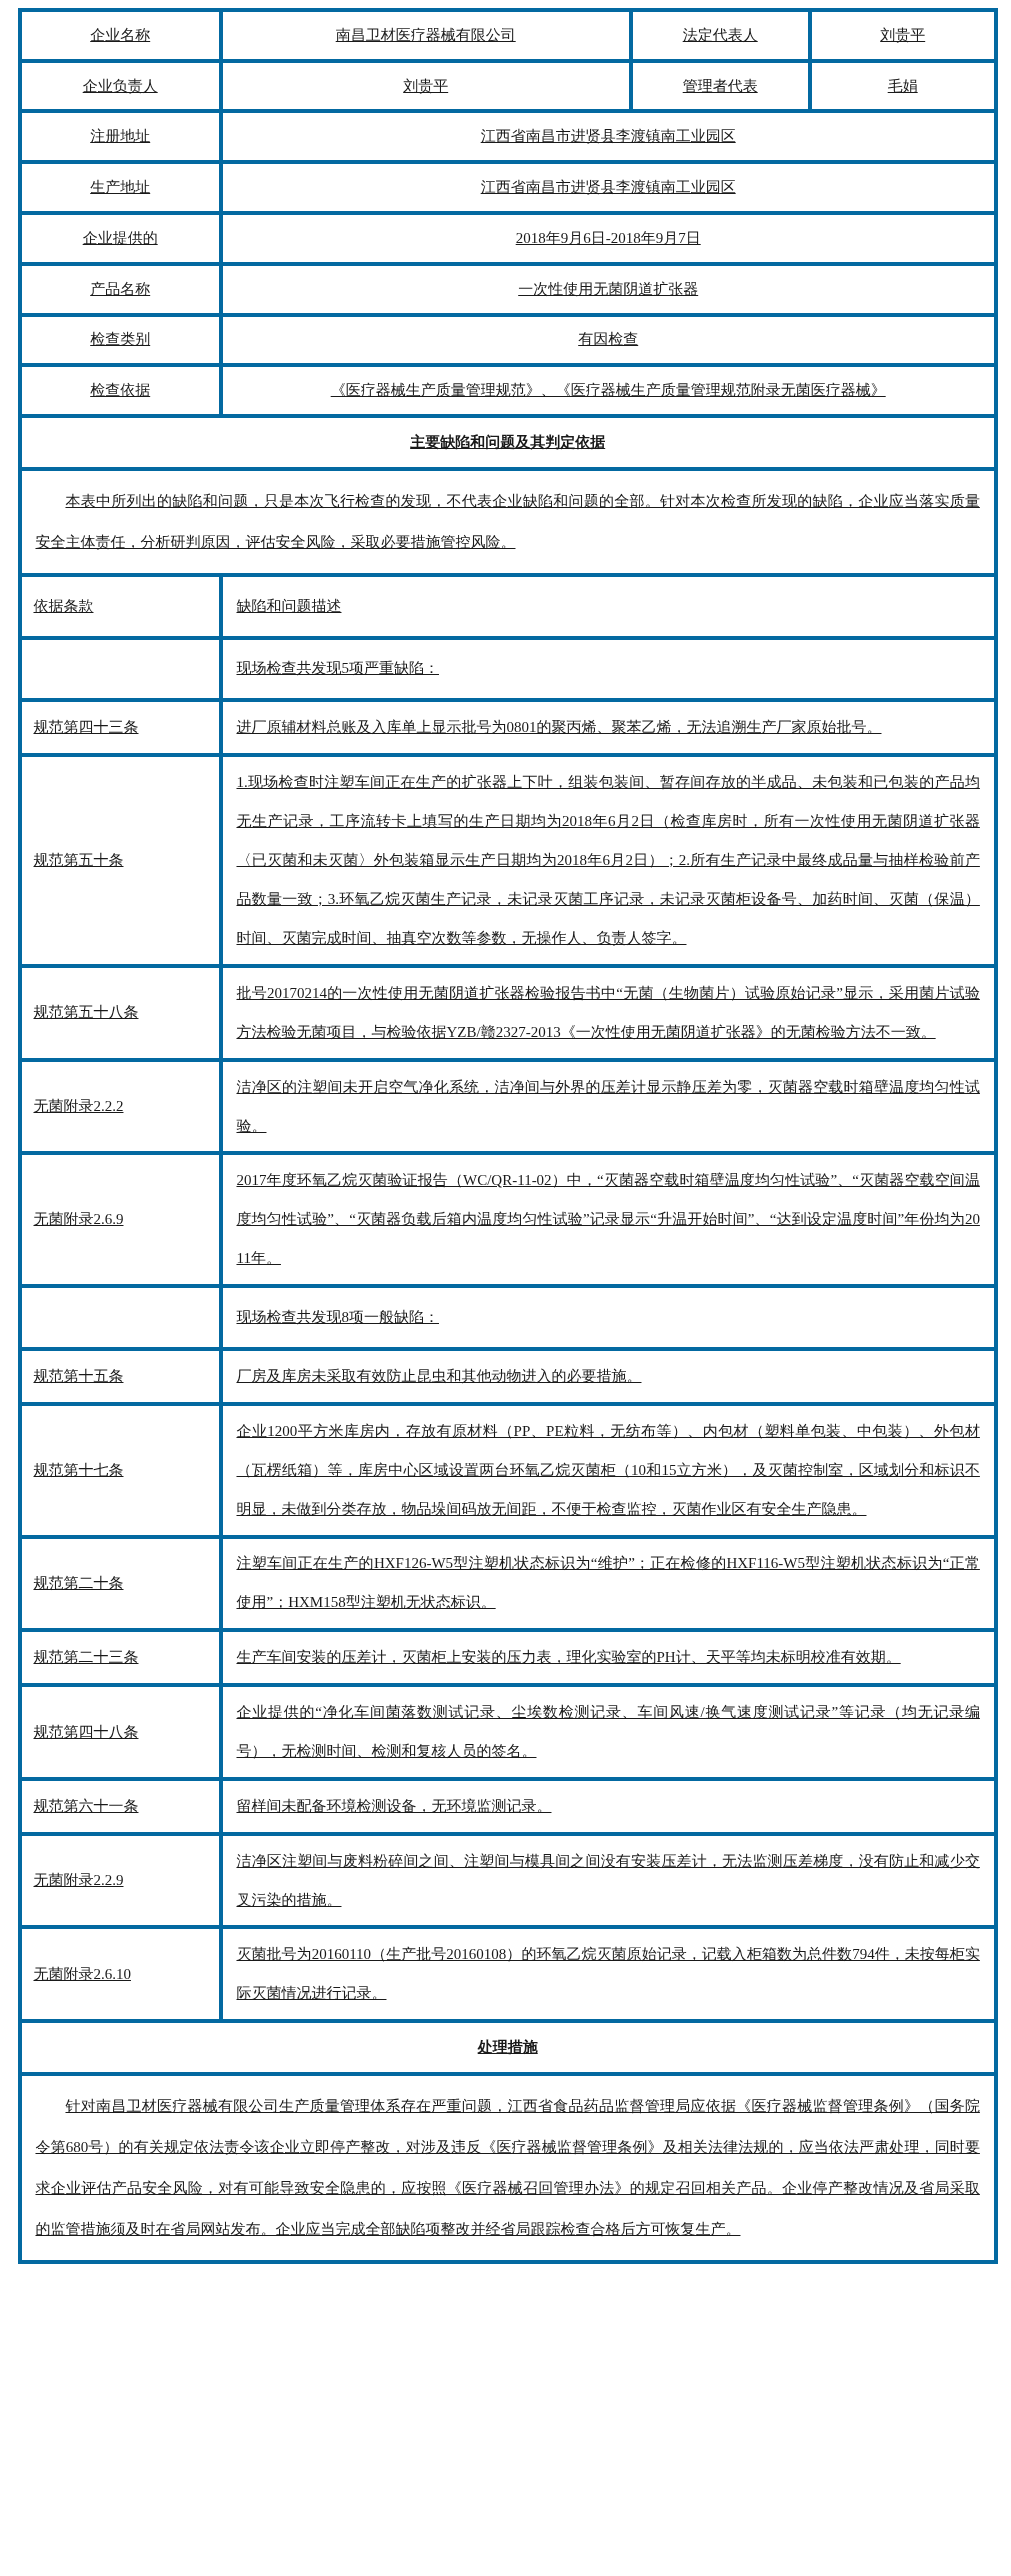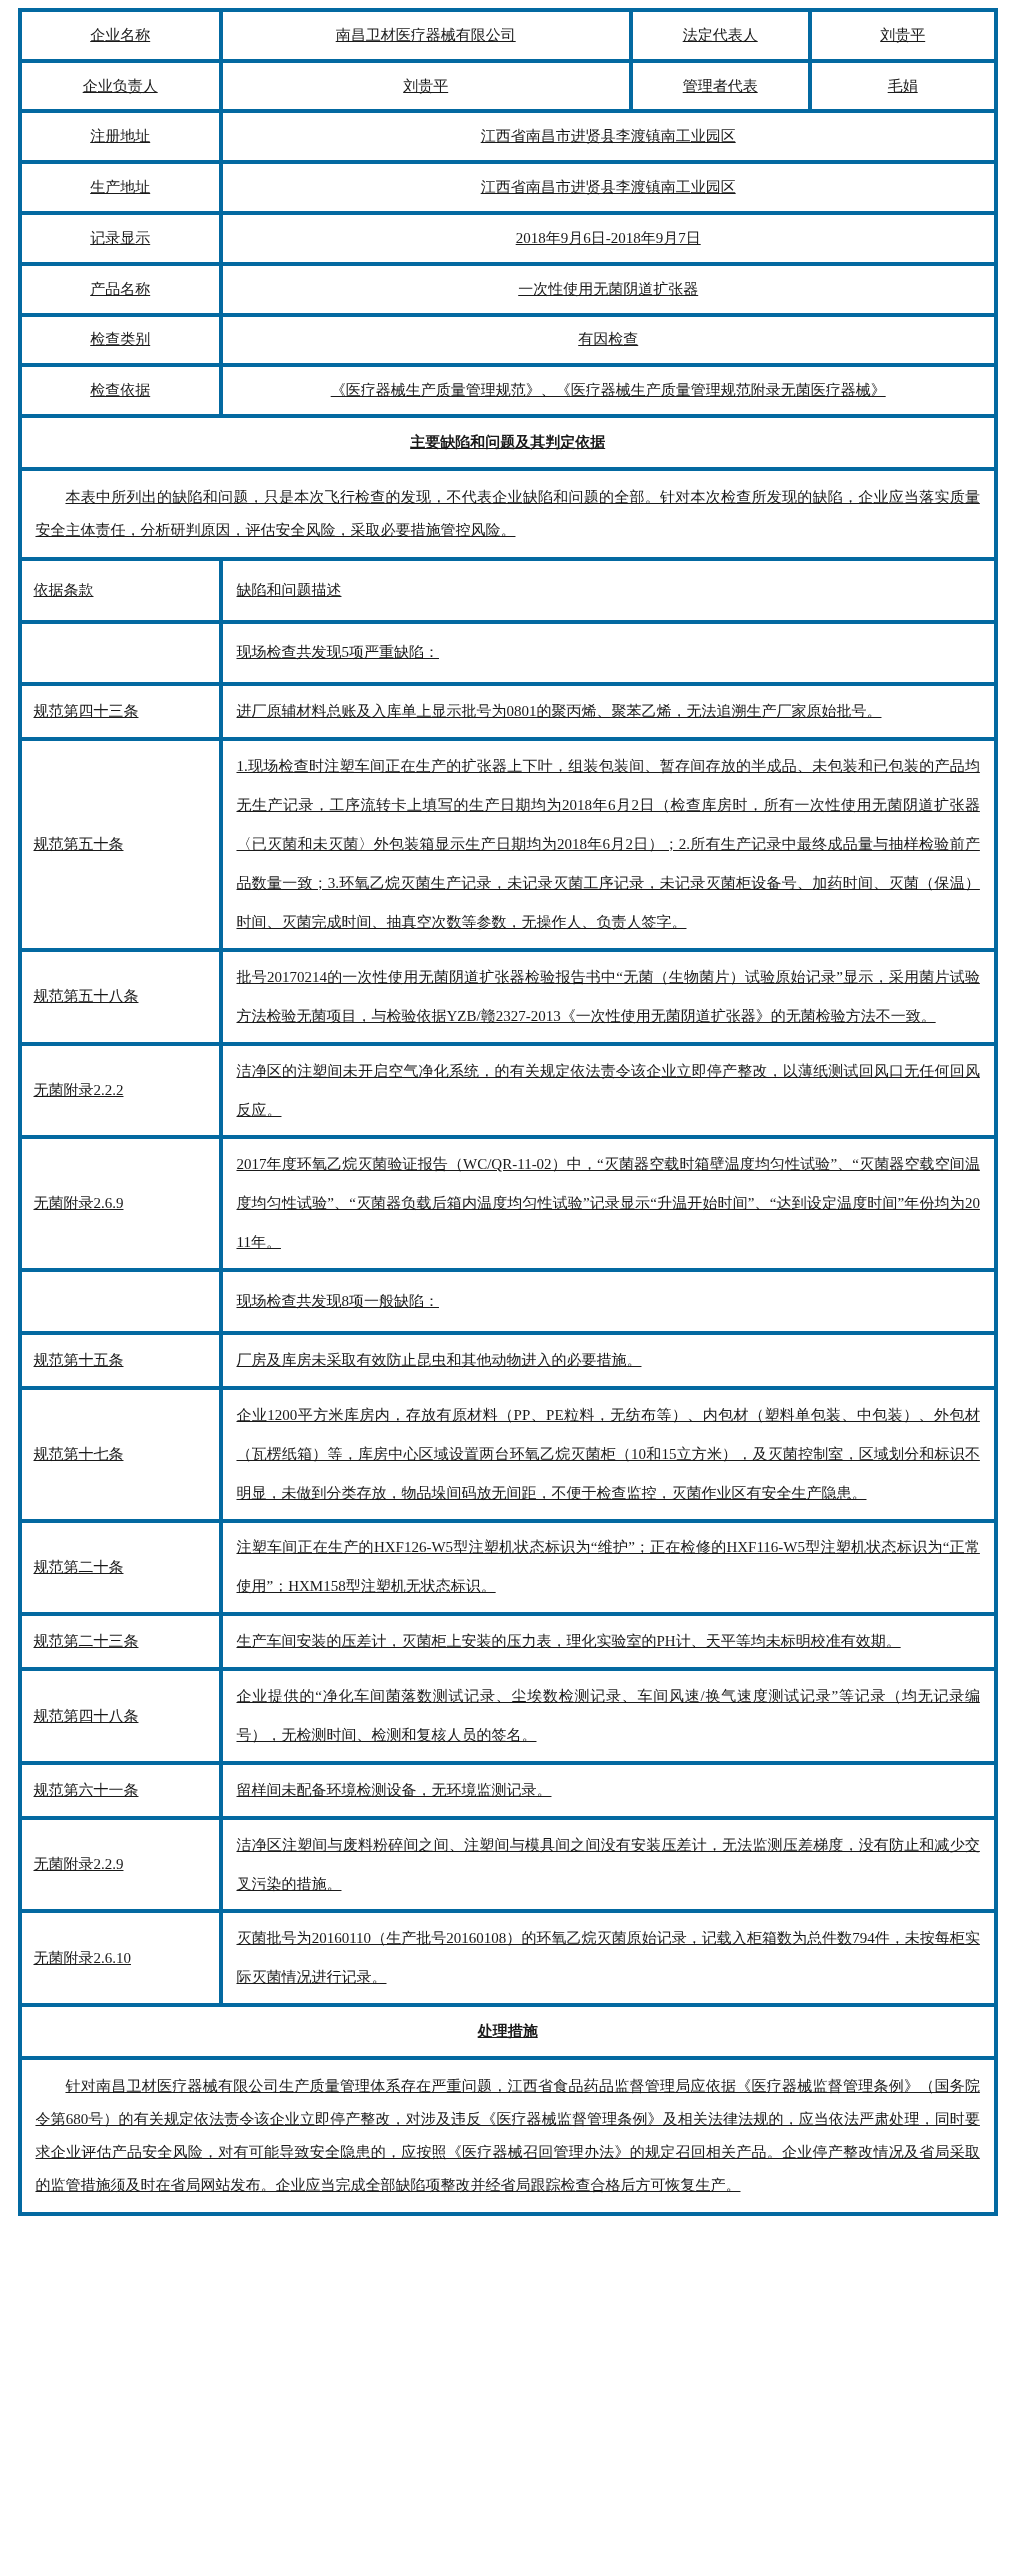--- a/index.html
+++ b/index.html
@@ -45,21 +45,21 @@
     font-weight: bold;
     font-size: 21.6px;
     height: 45px;
     padding: 2px 7px;
   }
   
   .t-para {
     text-align: justify;
     text-justify: inter-ideograph;
     padding: 9.8px 13.8px;
-    line-height: 33px;
+    line-height: 41px;
     text-indent: 2em;
   }
   
   .d-clause {
     text-align: left;
     padding: 5.9px 5.9px 5.9px 11.8px;
   }
   .d-desc {
     text-align: justify;
     text-justify: inter-ideograph;
@@ -98,21 +98,21 @@
 
       <tr>
         <td class="c-lab">注册地址</td>
         <td class="c-val" colspan="3">江西省南昌市进贤县李渡镇南工业园区</td>
       </tr>
       <tr>
         <td class="c-lab">生产地址</td>
         <td class="c-val" colspan="3">江西省南昌市进贤县李渡镇南工业园区</td>
       </tr>
       <tr>
-        <td class="c-lab">记录显示</td>
+        <td class="c-lab">企业提供的</td>
         <td class="c-val" colspan="3">2018年9月6日-2018年9月7日</td>
       </tr>
       <tr>
         <td class="c-lab">产品名称</td>
         <td class="c-val" colspan="3">一次性使用无菌阴道扩张器</td>
       </tr>
       <tr>
         <td class="c-lab">检查类别</td>
         <td class="c-val" colspan="3">有因检查</td>
       </tr>
@@ -143,21 +143,21 @@
       <tr>
         <td class="d-clause">规范第五十条</td>
         <td class="d-desc" colspan="3">1.现场检查时注塑车间正在生产的扩张器上下叶，组装包装间、暂存间存放的半成品、未包装和已包装的产品均无生产记录，工序流转卡上填写的生产日期均为2018年6月2日（检查库房时，所有一次性使用无菌阴道扩张器〈已灭菌和未灭菌〉外包装箱显示生产日期均为2018年6月2日）；2.所有生产记录中最终成品量与抽样检验前产品数量一致；3.环氧乙烷灭菌生产记录，未记录灭菌工序记录，未记录灭菌柜设备号、加药时间、灭菌（保温）时间、灭菌完成时间、抽真空次数等参数，无操作人、负责人签字。</td>
       </tr>
       <tr>
         <td class="d-clause">规范第五十八条</td>
         <td class="d-desc" colspan="3">批号20170214的一次性使用无菌阴道扩张器检验报告书中“无菌（生物菌片）试验原始记录”显示，采用菌片试验方法检验无菌项目，与检验依据YZB/赣2327-2013《一次性使用无菌阴道扩张器》的无菌检验方法不一致。</td>
       </tr>
       <tr>
         <td class="d-clause">无菌附录2.2.2</td>
-        <td class="d-desc" colspan="3">洁净区的注塑间未开启空气净化系统，的有关规定依法责令该企业立即停产整改，以薄纸测试回风口无任何回风反应。</td>
+        <td class="d-desc" colspan="3">洁净区的注塑间未开启空气净化系统，洁净间与外界的压差计显示静压差为零，灭菌器空载时箱壁温度均匀性试验。</td>
       </tr>
       <tr>
         <td class="d-clause">无菌附录2.6.9</td>
         <td class="d-desc" colspan="3">2017年度环氧乙烷灭菌验证报告（WC/QR-11-02）中，“灭菌器空载时箱壁温度均匀性试验”、“灭菌器空载空间温度均匀性试验”、“灭菌器负载后箱内温度均匀性试验”记录显示“升温开始时间”、“达到设定温度时间”年份均为2011年。</td>
       </tr>
       <tr class="r-sub">
         <td class="d-clause"></td>
         <td class="d-desc" colspan="3">现场检查共发现8项一般缺陷：</td>
       </tr>
       <tr>

